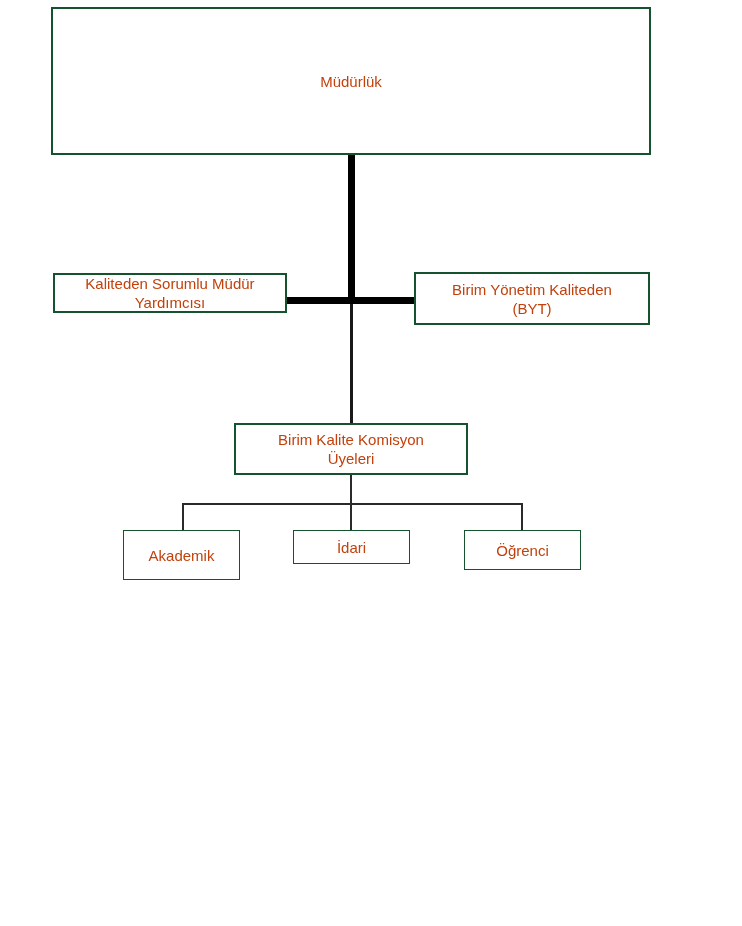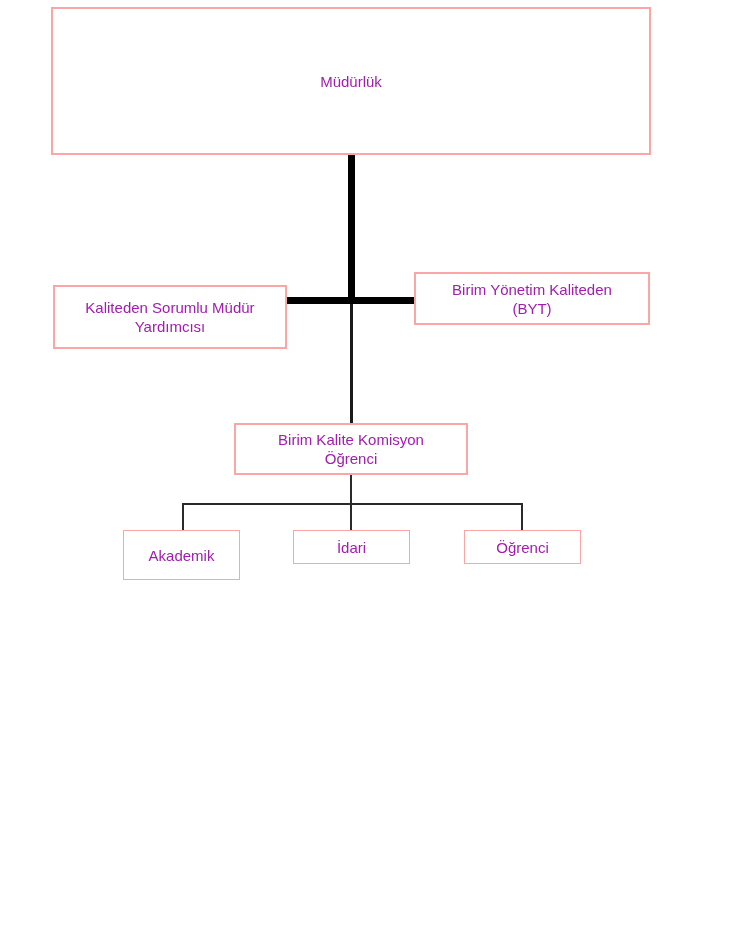--- a/index.html
+++ b/index.html
@@ -17,32 +17,32 @@
   }
   .node {
     position: absolute;
     box-sizing: border-box;
     display: flex;
     align-items: center;
     justify-content: center;
     text-align: center;
     white-space: pre-line;
     background: #ffffff;
-    border: 2px solid #fca5a5;
-    color: #a21caf;
+    border: 2px solid #14532d;
+    color: #c2410c;
     font-size: 15px;
     line-height: 19px;
   }
   .n-mudurluk  { left: 51px;  top: 7px;   width: 600px; height: 148px; }
-  .n-kaliteden { left: 53px;  top: 273px; width: 234px; height: 64px; margin-top: 12px; }
+  .n-kaliteden { left: 53px;  top: 273px; width: 234px; height: 40px; }
   .n-byt       { left: 414px; top: 272px; width: 236px; height: 53px; }
   .n-komisyon  { left: 234px; top: 423px; width: 234px; height: 52px; }
   .n-akademik  { left: 123px; top: 530px; width: 117px; height: 50px; border-width: 1.5px; }
   .n-idari     { left: 293px; top: 530px; width: 117px; height: 34px; border-width: 1.5px; }
-  .n-ogrenci   { left: 464px; top: 530px; width: 117px; height: 34px; border-width: 1.5px; }
+  .n-ogrenci   { left: 464px; top: 530px; width: 117px; height: 40px; border-width: 1.5px; }
 
   .line { position: absolute; background: #000000; }
   
   .l-stem-thick  { left: 348px; top: 155px; width: 7px;   height: 149px; }
   
   .l-cross-h     { left: 287px; top: 297px; width: 128px; height: 7px; }
   
   .l-mid-v       { left: 350px; top: 304px; width: 3px;   height: 119px; background: #1a1a1a; }
   
   .l-low-v       { left: 350px; top: 475px; width: 2px;   height: 28px;  background: #2a2a2a; }
@@ -65,18 +65,18 @@
   <div class="line l-drop-left"></div>
   <div class="line l-drop-mid"></div>
   <div class="line l-drop-right"></div>
 
   <div class="node n-mudurluk">Müdürlük</div>
   <div class="node n-kaliteden">Kaliteden Sorumlu Müdür
 Yardımcısı</div>
   <div class="node n-byt">Birim Yönetim Kaliteden
 (BYT)</div>
   <div class="node n-komisyon">Birim Kalite Komisyon
-Öğrenci</div>
+Üyeleri</div>
   <div class="node n-akademik">Akademik</div>
   <div class="node n-idari">İdari</div>
   <div class="node n-ogrenci">Öğrenci</div>
 
 </div>
 
 </body></html>

